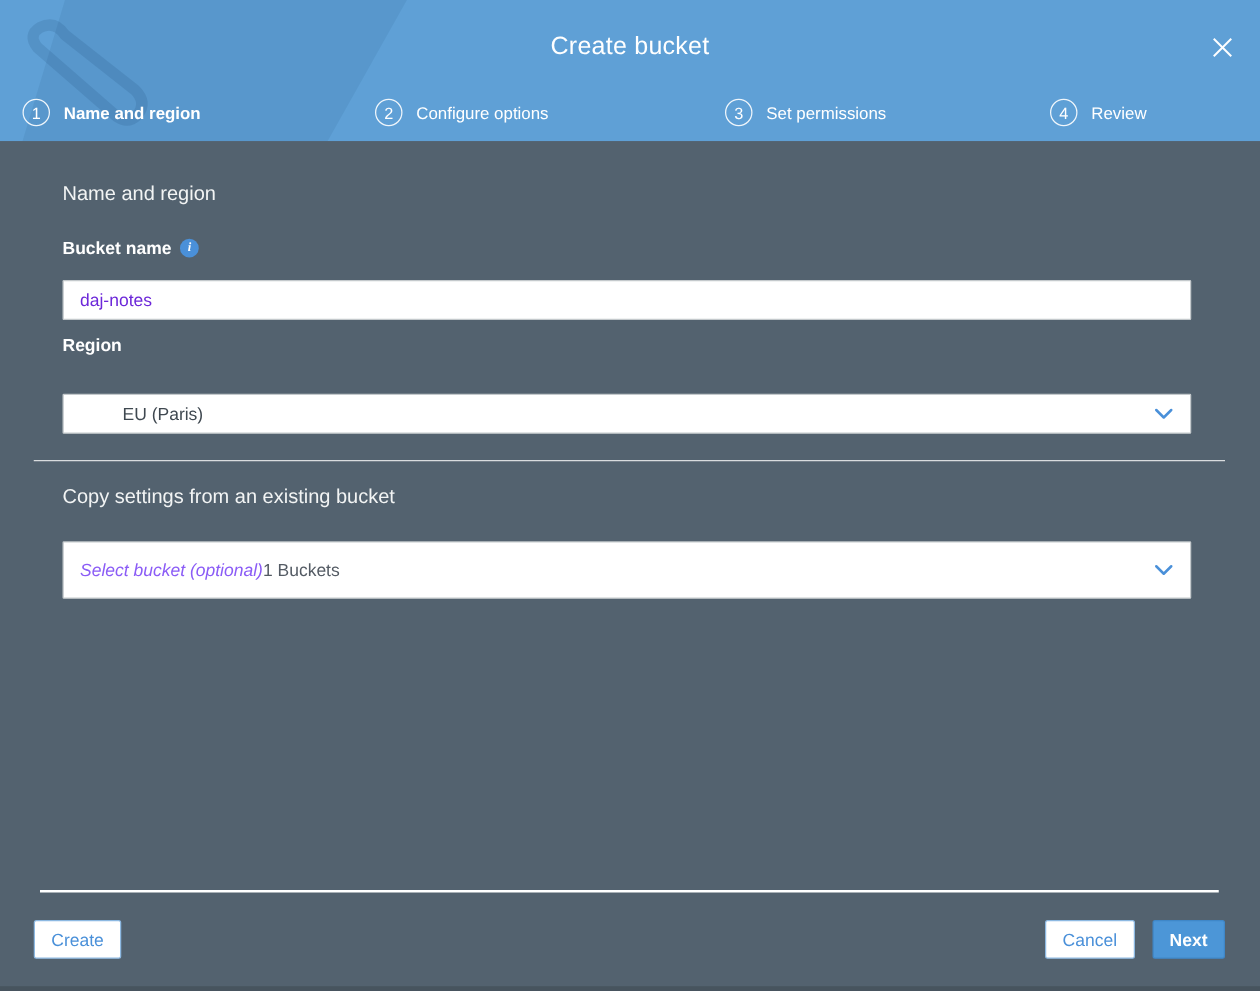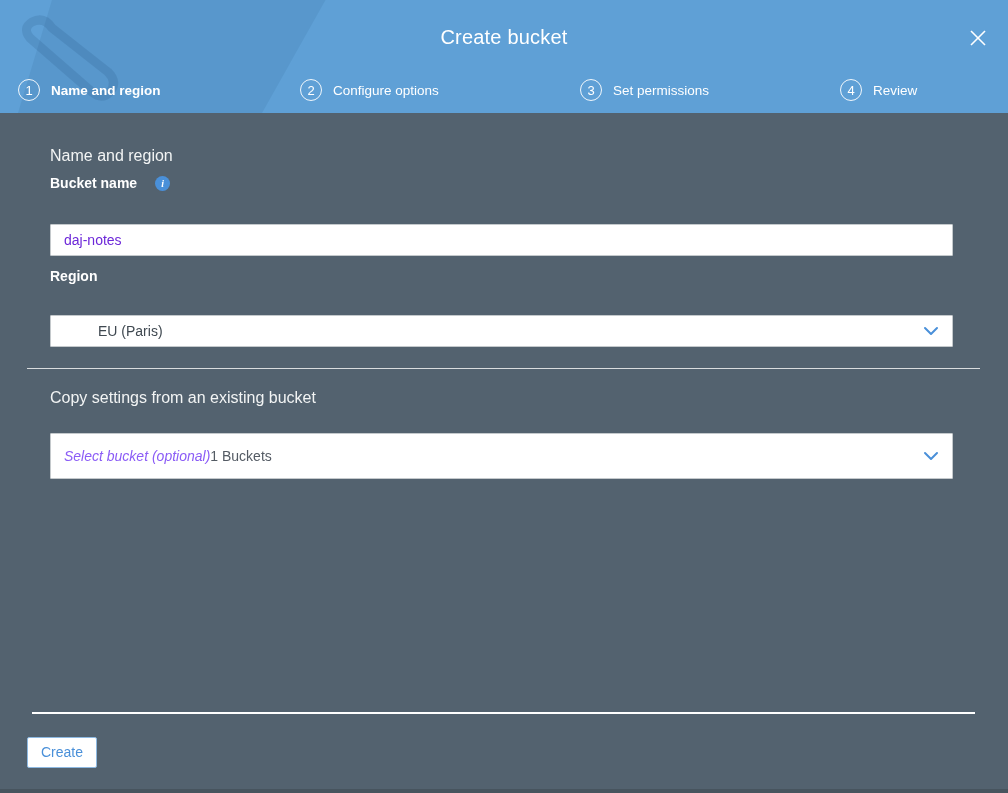--- a/index.html
+++ b/index.html
@@ -100,21 +100,21 @@
   .heading-copy-settings { top: 276px; }
   .field-label {
     position: absolute;
     left: 50px;
     color: #ffffff;
     font-size: 14px;
     font-weight: 700;
     display: flex;
     align-items: center;
   }
-  .label-bucket-name { top: 62px; gap: 11px; }
+  .label-bucket-name { top: 77px; }
   .label-region { top: 155px; }
   .info-icon {
     display: inline-flex;
     align-items: center;
     justify-content: center;
     width: 15px; height: 15px;
     margin-left: 7px;
     border-radius: 50%;
     background: #4a90d9;
     color: #ffffff;
@@ -191,21 +191,21 @@
     background: #ffffff;
     top: 599px;
   }
   .footer {
     position: absolute;
     left: 27px;
     right: 28px;
     top: 623px;
     height: 32px;
     display: flex;
-    align-items: center;
+    align-items: flex-start;
   }
   .btn {
     height: 31px;
     padding: 0 13px;
     font-size: 14px;
     font-family: "Liberation Sans", "DejaVu Sans", sans-serif;
     border-radius: 2px;
     cursor: pointer;
     display: inline-flex;
     align-items: center;
@@ -305,18 +305,22 @@
         </span>
       <svg class="chevron" width="16" height="10" viewBox="0 0 16 10">
         <polyline points="2,2 8,8 14,2" fill="none" stroke="#4a90d9" stroke-width="2" stroke-linecap="round" stroke-linejoin="round"></polyline>
       </svg>
     </div>
 
     <div class="footer-divider"></div>
 
     <div class="footer">
       <button class="btn btn-secondary">Create</button>
+      <div class="footer-right">
+        <button class="btn btn-secondary">Cancel</button>
+        <button class="btn btn-primary">Next</button>
+      </div>
     </div>
 
     <div class="bottom-strip"></div>
   </div>
 
 </div>
 
 </body></html>

